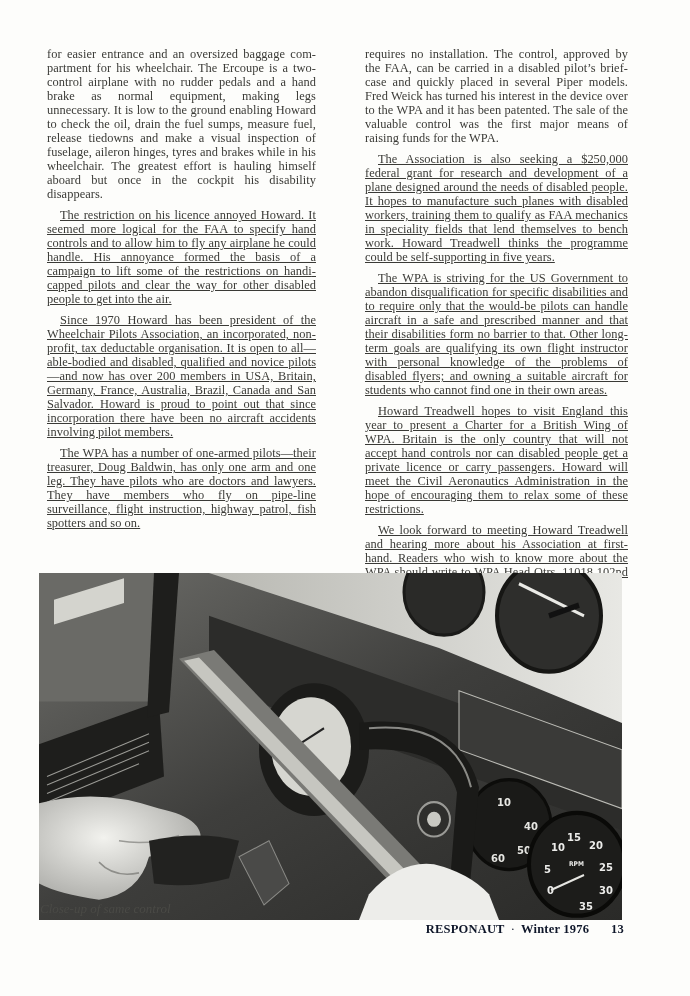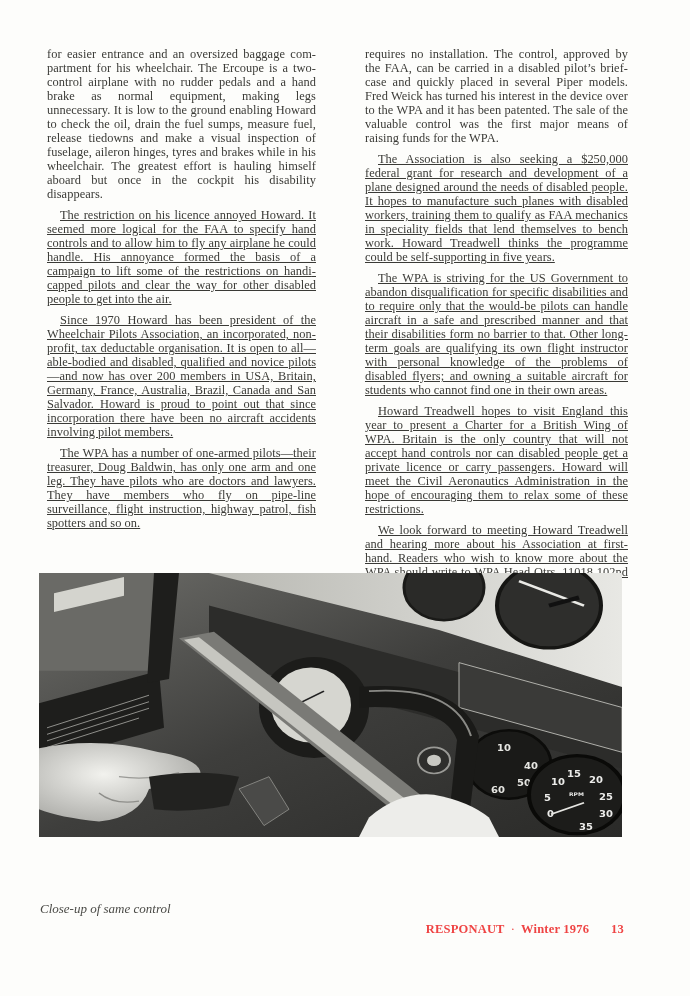--- a/index.html
+++ b/index.html
@@ -21,41 +21,41 @@
     letter-spacing: 0.05px;
   }
   .col.left  { left: 40px;  width: 283px; }
   .col.right { left: 358px; width: 277px; }
   .col p { margin: 7px; text-indent: 0; }
   .col p.indent { text-indent: 13px; text-decoration: underline; }
 
   .photo {
     position: absolute;
     left: 39px; top: 573px;
-    width: 583px; height: 264px;
+    width: 583px; height: 347px;
     overflow: hidden;
     background: #5a5a58;
     text-align: center;
   }
   .photo svg { display: block; width: 100%; height: 100%; }
 
   .caption {
     position: absolute;
     left: 40px; top: 901px;
     font-size: 13px;
     font-style: italic;
     color: #4a4a46;
   }
   .footer {
     position: absolute;
     top: 922px;
     right: 66px;
     font-size: 12.5px;
     font-weight: bold;
-    color: #ef4444;
+    color: #0f172a;
     letter-spacing: 0.2px;
     white-space: nowrap;
   }
   .footer .sep { font-weight: normal; margin: 0 6px; }
   .footer .pg { margin-left: 22px; }
 </style>
 </head>
 <body>
 
 <div class="col left">

